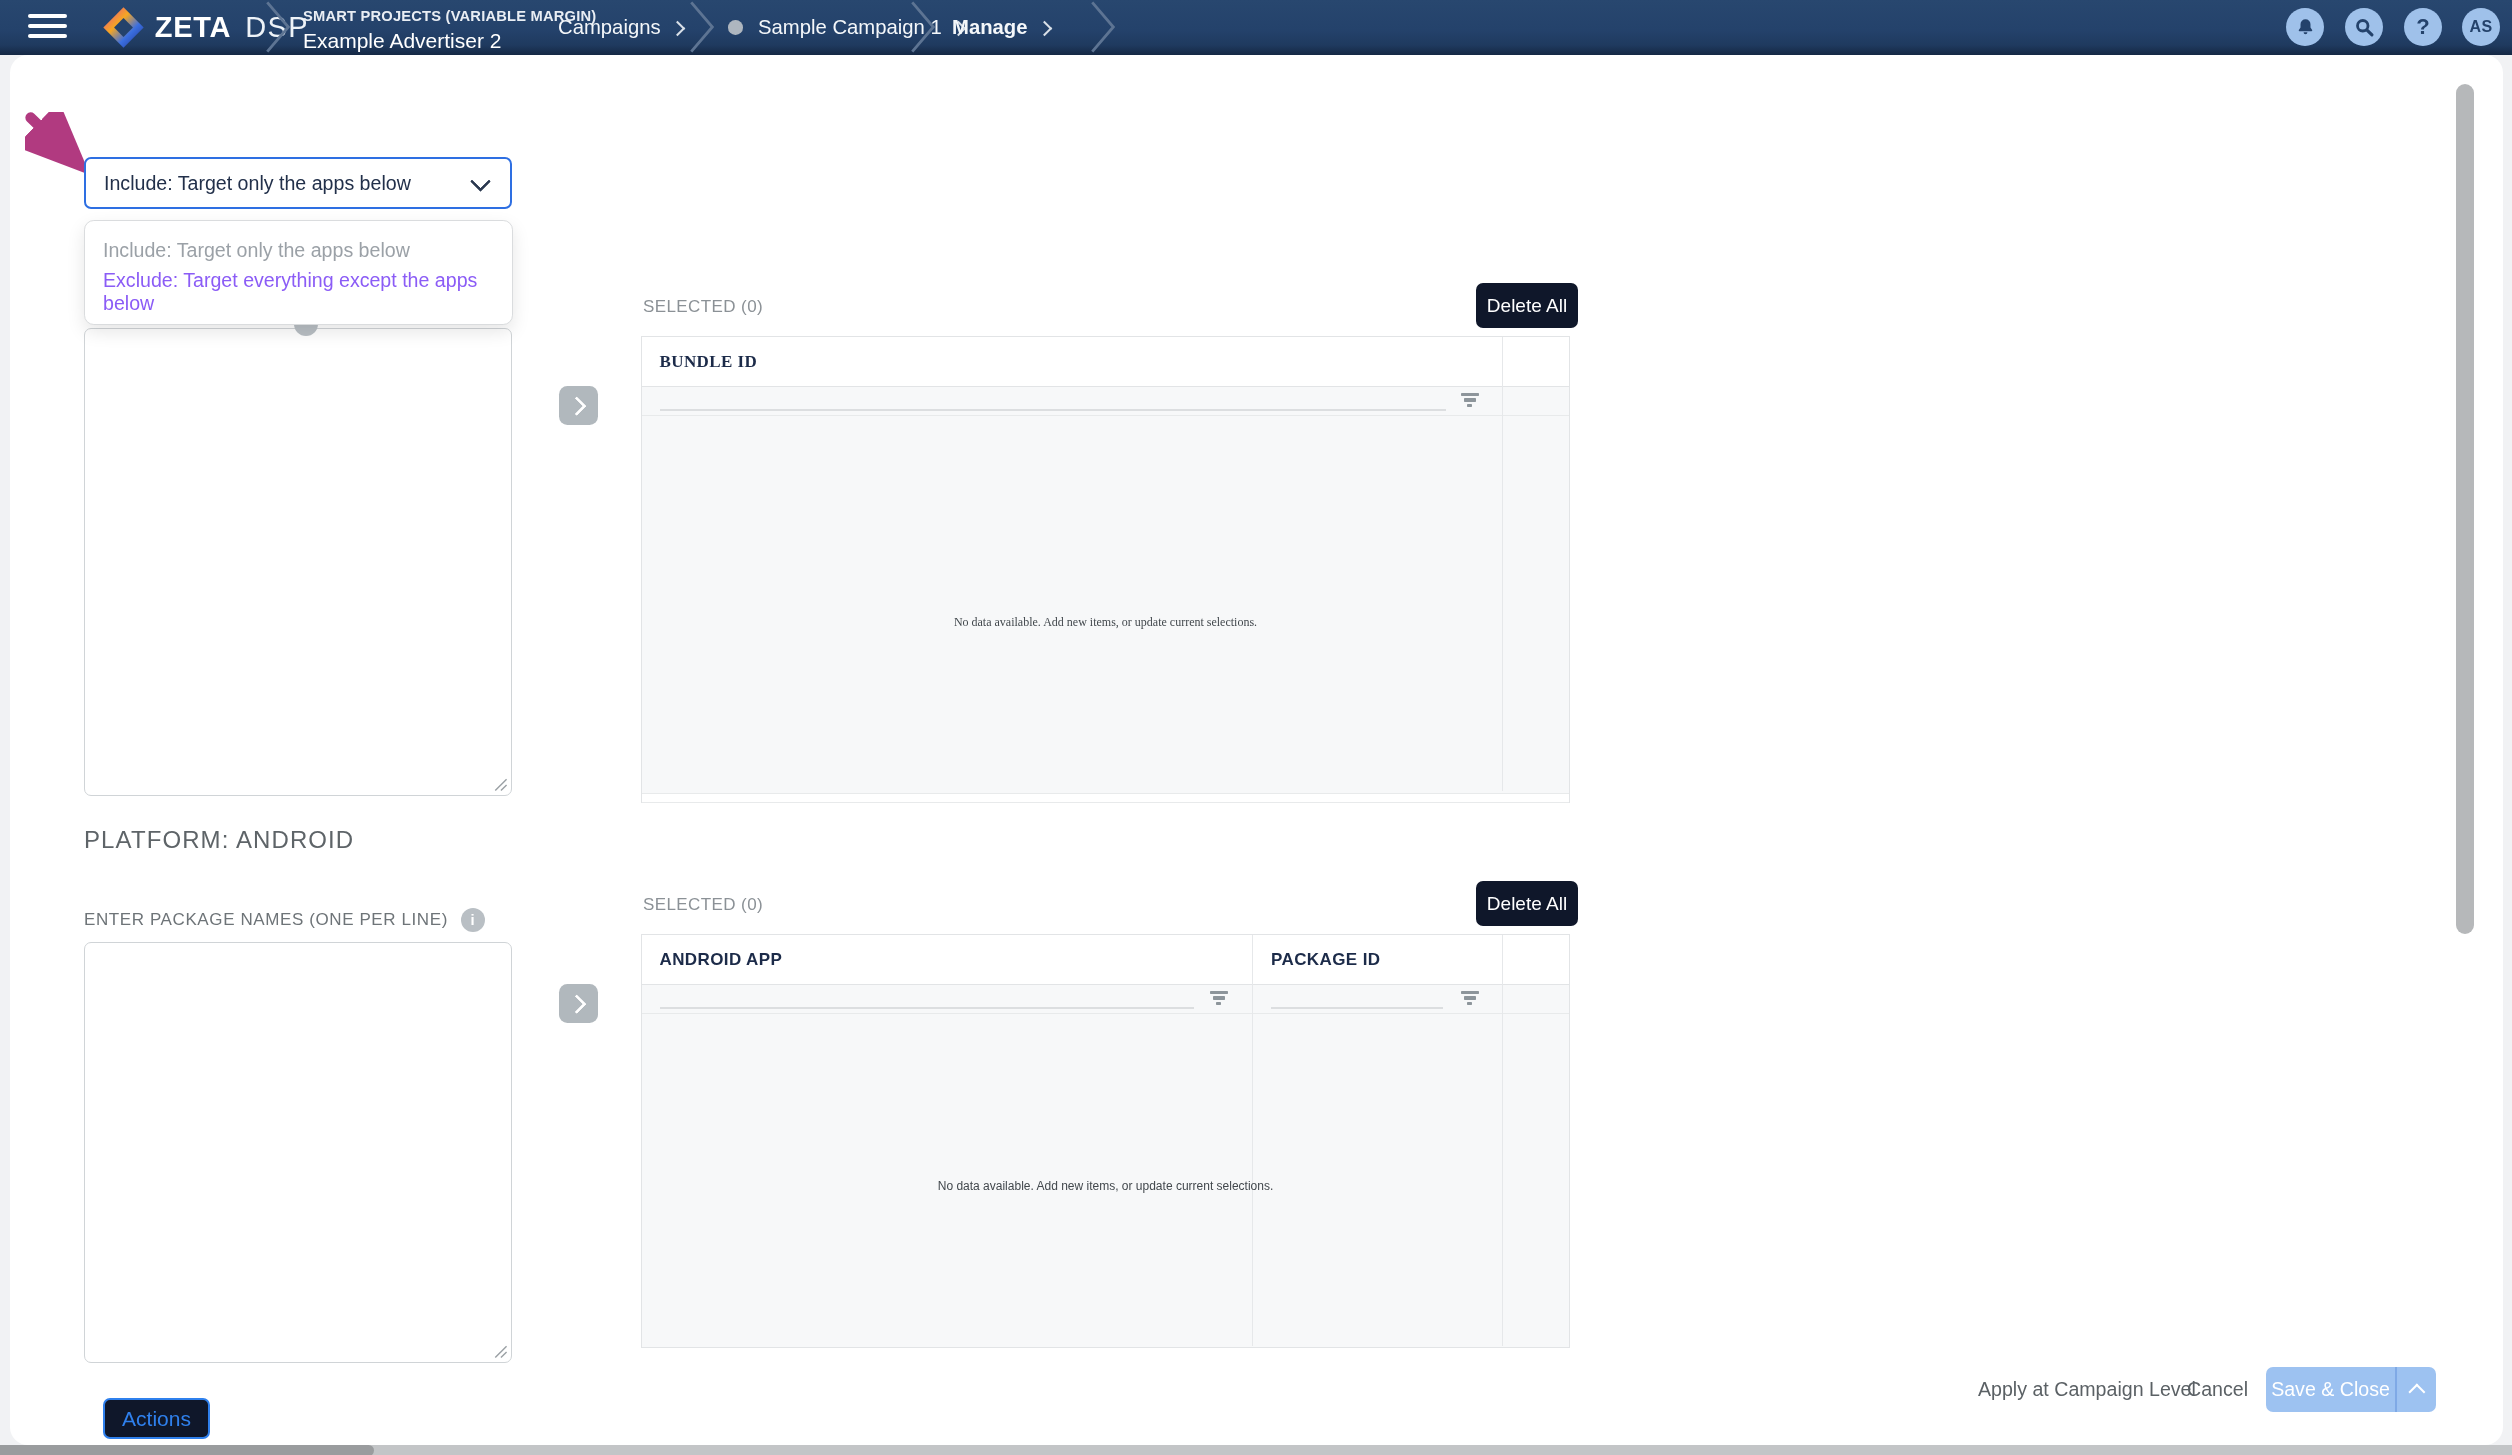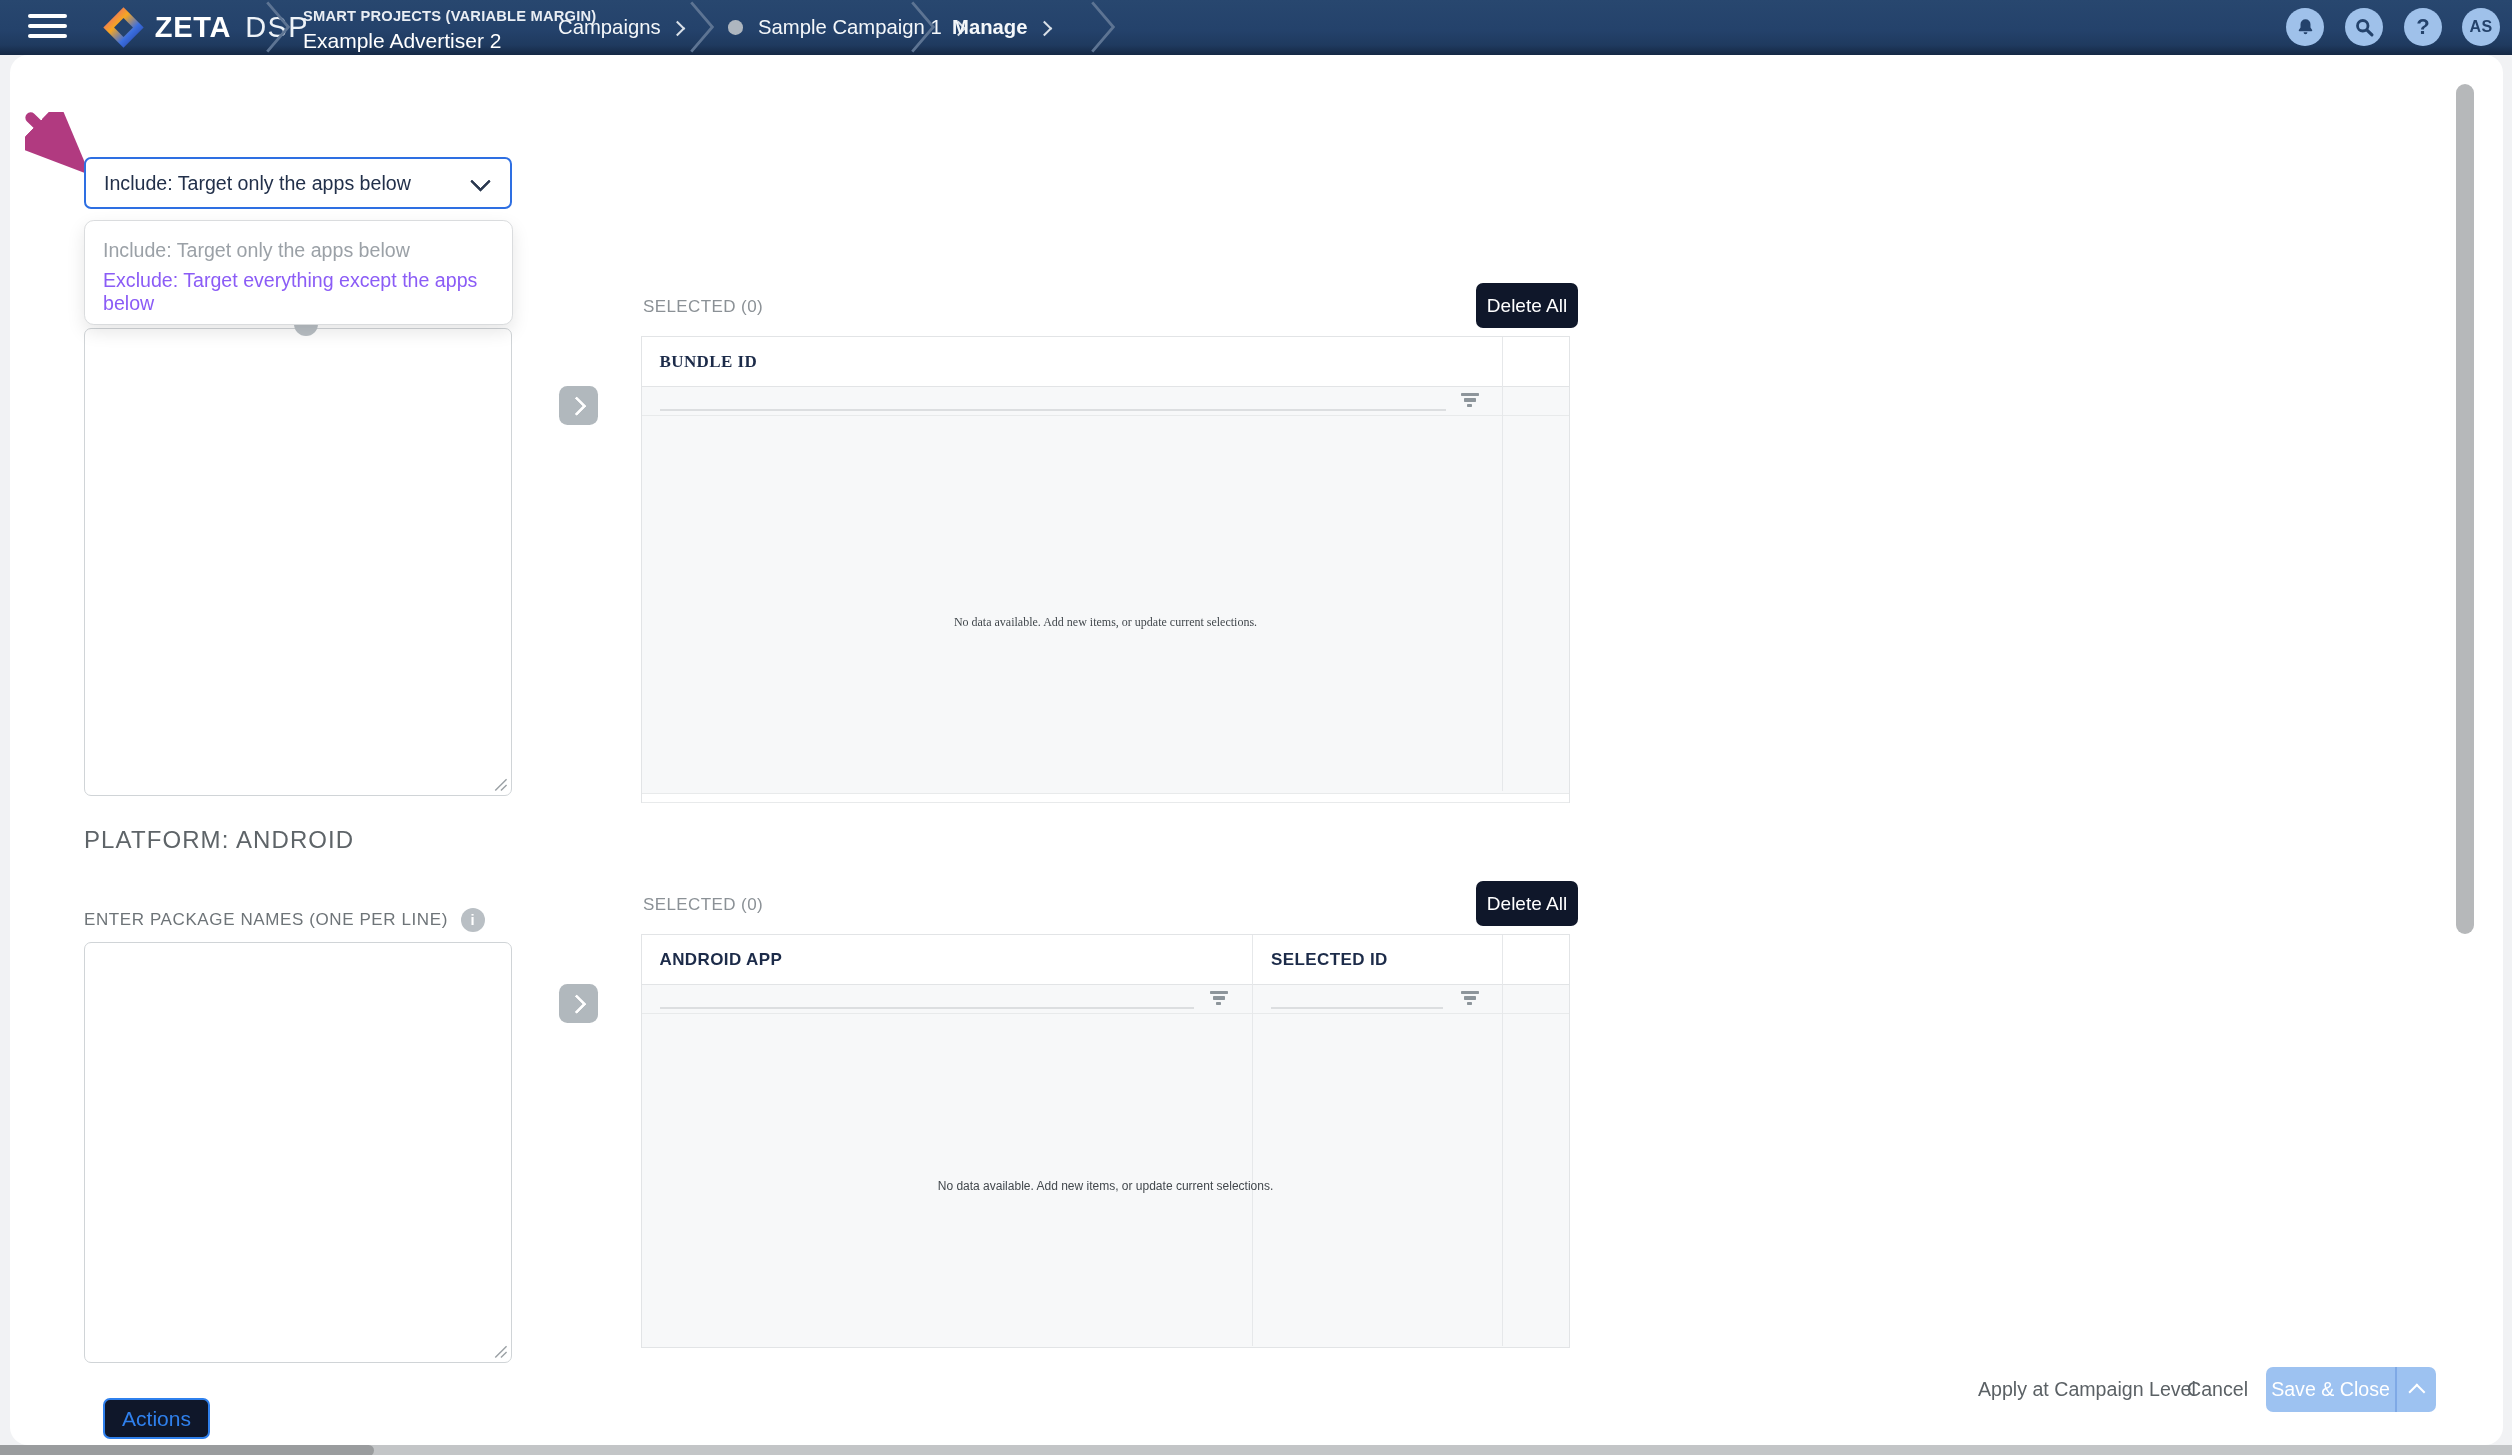--- a/index.html
+++ b/index.html
@@ -252,21 +252,21 @@
     <div class="bodytxt" style="top:278px">No data available. Add new items, or update current selections.</div>
     <div class="bstrip" style="top:456px"></div>
   </div>
 
   <div class="selected-label" style="top:895px">SELECTED (0)</div>
   <div class="delete-all" style="top:881px">Delete All</div>
 
   <div class="grid" style="top:934px;height:414px;">
     <div class="hdr">
       <div class="hcell" style="left:17.5px">ANDROID APP</div>
-      <div class="hcell" style="left:629px">SELECTED ID</div>
+      <div class="hcell" style="left:629px">PACKAGE ID</div>
     </div>
     <div class="filter">
       <div class="funder" style="left:17.5px;width:534px;"></div>
       <div class="ficon" style="left:566px">
           <i class="b1"></i>
           <i class="b2"></i>
           <i class="b3"></i>
         </div>
       <div class="funder" style="left:629px;width:172px;"></div>
       <div class="ficon" style="left:817px">

